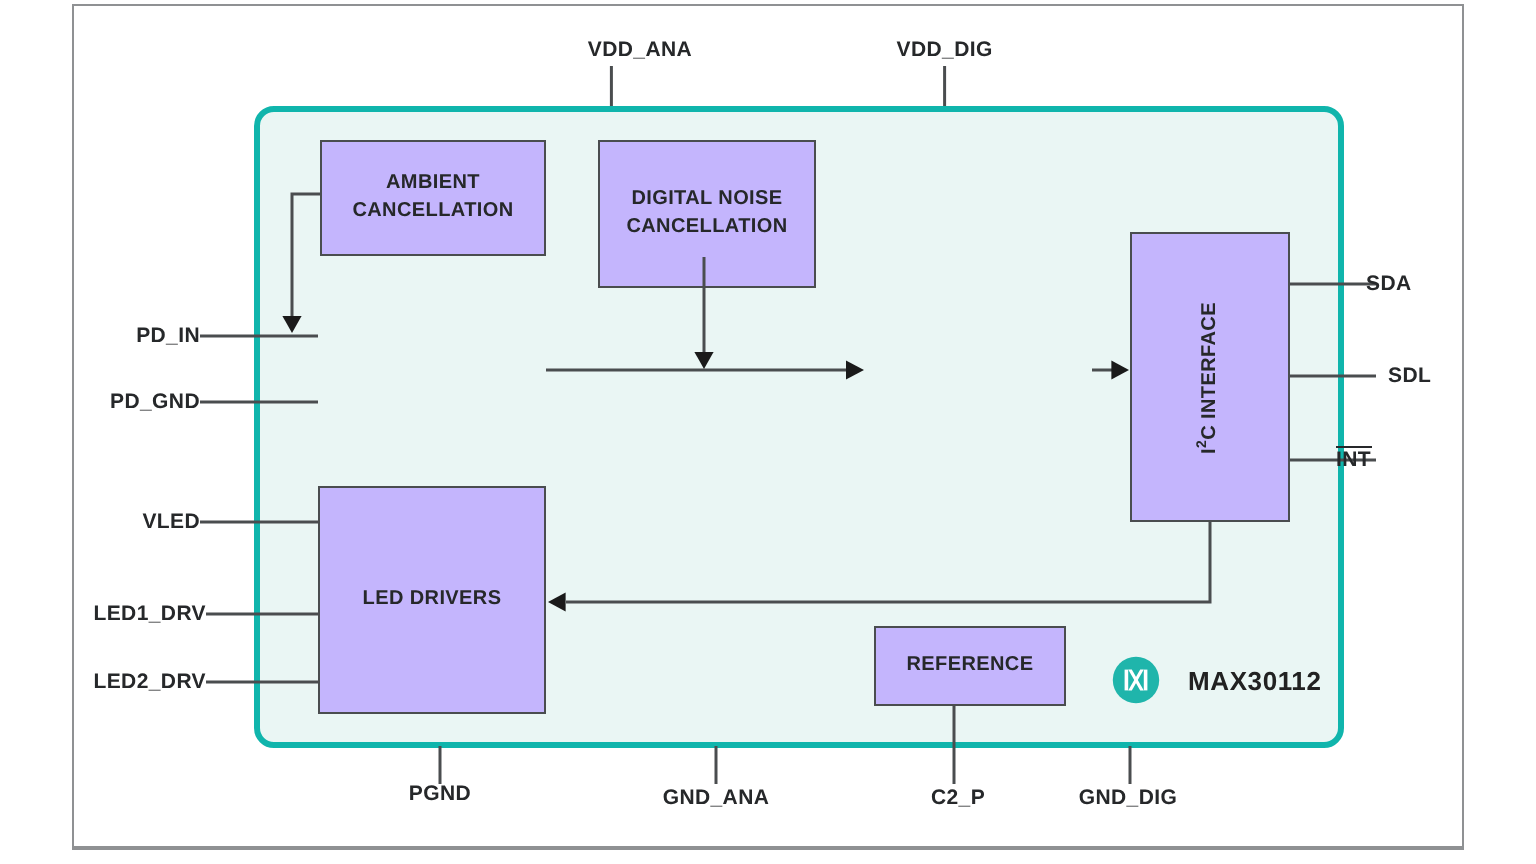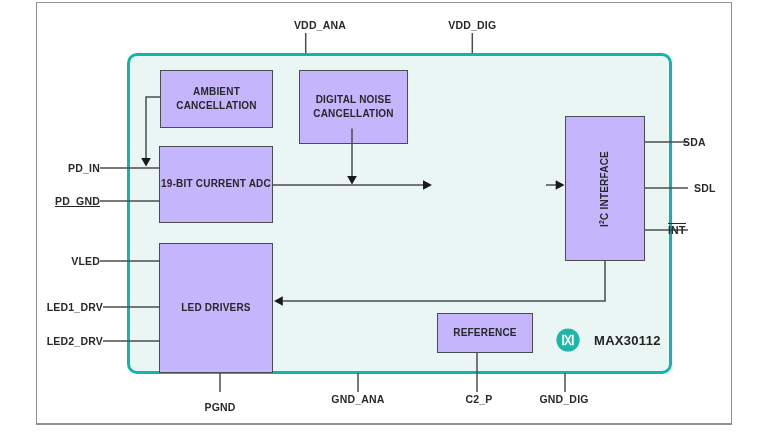--- a/index.html
+++ b/index.html
@@ -19,21 +19,21 @@
     position:absolute;background:#c4b5fd;border:1.5px solid #4a4d4f;box-sizing:border-box;
     display:flex;align-items:center;justify-content:center;text-align:center;
     font-size:10px;font-weight:600;letter-spacing:.2px;line-height:1.45;
     white-space:pre-line;color:#26282a;
   }
   .b-ambient{left:160px;top:70px;width:113px;height:58px;}
   .b-noise{left:299px;top:70px;width:109px;height:74px;}
   .b-adc{left:159px;top:146px;width:114px;height:77px;}
   .b-fifo{left:432px;top:147px;width:113px;height:77px;}
   .b-i2c{left:565px;top:116px;width:80px;height:145px;}
-  .b-led{left:159px;top:243px;width:114px;height:130px;}
+  .b-led{left:159px;top:243px;width:114px;height:114px;}
   .b-ref{left:437px;top:313px;width:96px;height:40px;}
   .vlabel{
     position:absolute;left:50%;top:50%;width:150px;
     transform:translate(-50%,-50%) rotate(-90deg);
     text-align:center;white-space:nowrap;
   }
   .vlabel .sup{vertical-align:super;font-size:7px;}
   .pin-label{
     position:absolute;font-size:10.5px;font-weight:600;letter-spacing:.2px;
     white-space:nowrap;color:#26282a;
@@ -52,21 +52,20 @@
 <div id="canvas">
 
   <div class="frame"></div>
 
   <div class="chip"></div>
 
   <div class="block b-ambient">AMBIENT
 CANCELLATION</div>
   <div class="block b-noise">DIGITAL NOISE
 CANCELLATION</div>
-  <div class="block b-adc">19-BIT CURRENT ADC</div>
   <div class="block b-i2c">
     <div class="vlabel"><span>I</span><span class="sup">2</span><span>C INTERFACE</span></div>
   </div>
   <div class="block b-led">LED DRIVERS</div>
   <div class="block b-ref">REFERENCE</div>
 
   <svg class="wires" width="768" height="432" viewBox="0 0 768 432">
     <g stroke="#4a4d4f" stroke-width="1.5" fill="none">
 
       <path d="M305.7 33 L305.7 53"></path>
@@ -99,30 +98,30 @@
       <polygon points="564.5,185 555.7,180.2 555.7,189.8"></polygon>
       <polygon points="146,166.5 141.2,158 150.8,158"></polygon>
       <polygon points="274,301 282.8,296.2 282.8,305.8"></polygon>
     </g>
   </svg>
 
   <div class="pin-label center" style="left:320px;top:19px;">VDD_ANA</div>
   <div class="pin-label center" style="left:472.3px;top:19px;">VDD_DIG</div>
 
   <div class="pin-label" style="right:668px;top:162px;">PD_IN</div>
-  <div class="pin-label" style="right:668px;top:195px;text-decoration:underline;">PD_GND</div>
+  <div class="pin-label" style="right:668px;top:195px;">PD_GND</div>
   <div class="pin-label" style="right:668px;top:255px;">VLED</div>
   <div class="pin-label" style="right:665px;top:301px;">LED1_DRV</div>
   <div class="pin-label" style="right:665px;top:335px;">LED2_DRV</div>
 
   <div class="pin-label" style="left:683px;top:136px;">SDA</div>
   <div class="pin-label" style="left:694px;top:182px;">SDL</div>
   <div class="pin-label" style="left:668px;top:223px;"><span class="overline-text">INT</span></div>
 
-  <div class="pin-label center" style="left:220px;top:401px;text-align:right;">PGND</div>
+  <div class="pin-label center" style="left:220px;top:391px;text-align:right;">PGND</div>
   <div class="pin-label center" style="left:358px;top:393px;">GND_ANA</div>
   <div class="pin-label center" style="left:479px;top:393px;">C2_P</div>
   <div class="pin-label center" style="left:564px;top:393px;">GND_DIG</div>
 
   <div class="brand">
     <svg width="24" height="24" viewBox="0 0 24 24">
       <circle cx="12" cy="12" r="11.6" fill="#1fb5ab"></circle>
       <rect x="6.3" y="6.8" width="1.8" height="10.4" fill="#fff"></rect>
       <rect x="15.9" y="6.8" width="1.8" height="10.4" fill="#fff"></rect>
       <polygon points="8.1,6.8 9.9,6.8 15.9,17.2 14.1,17.2" fill="#fff"></polygon>

